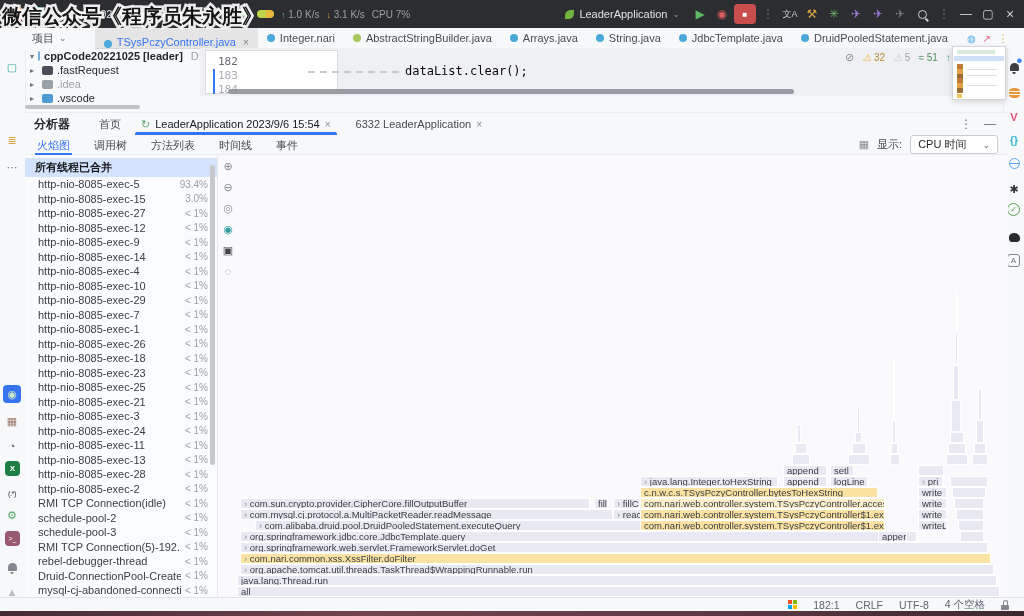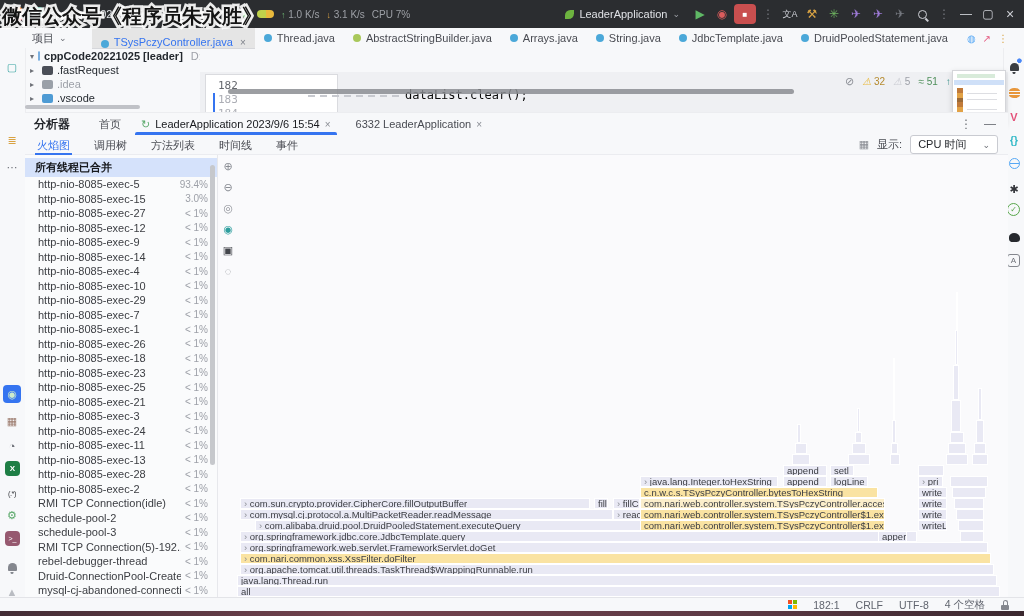--- a/index.html
+++ b/index.html
@@ -82,21 +82,21 @@
   .ptree{position:absolute;left:25px;top:49px;width:175px;height:60px;font-size:11px;color:#24292F;overflow:hidden;}
   .trow{display:flex;align-items:center;gap:4px;height:14px;padding-left:5px;white-space:nowrap;}
   .trow .arr{font-size:8px;color:#6E7178;width:8px;}
   .fold{width:11px;height:9px;border-radius:2px;}
   .trow.dim{color:#9DA0A8;}
   .root-name{font-weight:700;}
   .root-path{color:#9DA0A8;margin-left:4px;}
   .rooticon{width:10px;height:10px;border:1.5px solid #7AAFE0;border-radius:2px;box-sizing:border-box;background:#EAF3FC;}
   .ptree-scroll{position:absolute;left:25px;top:105px;width:115px;height:4px;background:#ADB0B5;border-radius:2px;opacity:.75;}
   
-  .editor{position:absolute;left:200px;top:48px;width:808px;height:48px;background:#EFF0F3;margin-top:24px;}
+  .editor{position:absolute;left:200px;top:48px;width:808px;height:48px;background:#EFF0F3;}
   .edbox{position:absolute;left:5px;top:2px;width:133px;height:44px;background:#fff;border:1px solid #DADBDF;box-sizing:border-box;}
   .lnum{position:absolute;left:12px;font-family:"DejaVu Sans Mono",monospace;font-size:11px;color:#ACAEB5;}
   .lnum.cur{color:#65686E;}
   .caret{position:absolute;left:7px;top:18px;width:2px;height:25px;background:#3574F0;}
   .ghost{position:absolute;left:108px;top:23px;width:92px;height:2px;
          background:repeating-linear-gradient(90deg,#C7C9CF 0 7px,transparent 7px 12px);}
   .codeline{position:absolute;left:205px;top:16px;font-family:"DejaVu Sans Mono",monospace;font-size:12px;color:#0A0A0A;}
   .inspections{position:absolute;left:645px;top:3px;display:flex;gap:8px;align-items:center;font-size:10px;color:#6E7178;}
   .insp-no{color:#8A8D94;font-size:11px}
   .insp-warn{color:#B58A2E}.insp-warn .tri{color:#E8B93C}
@@ -279,21 +279,21 @@
     </div>
     <div class="etabs" id="etabs">
   <span class="etab" data-active="true">
     <span class="dot" style="background: rgb(75, 168, 217);"></span>
     <span>TSysPczyController.java</span>
     <span class="close" data-closable="true">×</span>
   </span>
 
   <span class="etab">
     <span class="dot" style="background: rgb(75, 168, 217);"></span>
-    <span>Thread.java</span>
+    <span>Integer.nari</span>
 
   </span>
 
   <span class="etab">
     <span class="dot" style="background: rgb(169, 200, 91);"></span>
     <span>AbstractStringBuilder.java</span>
 
   </span>
 
   <span class="etab">

